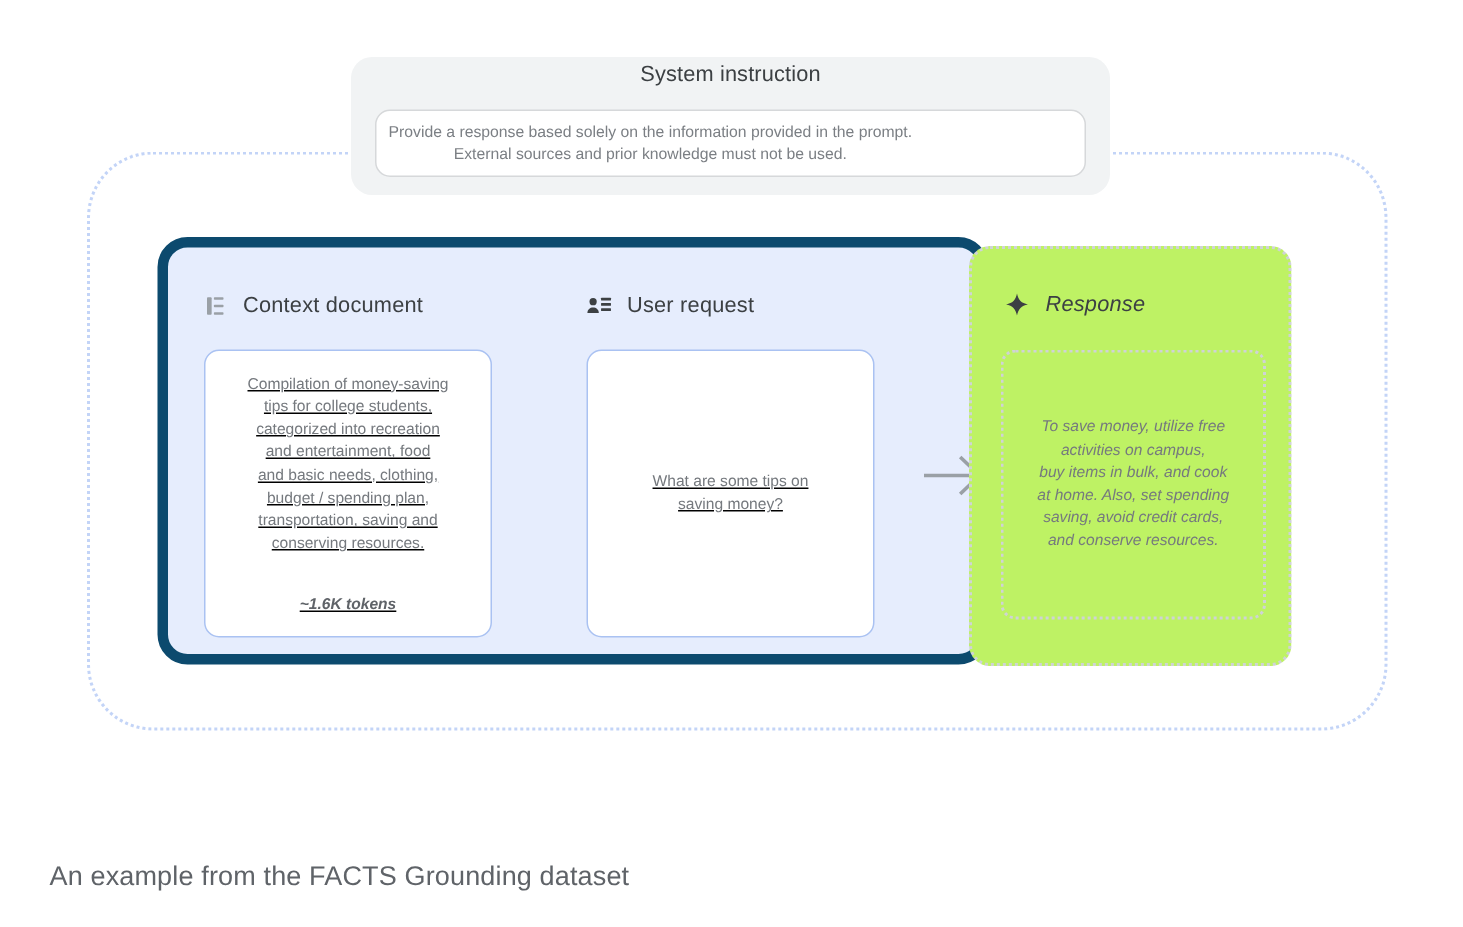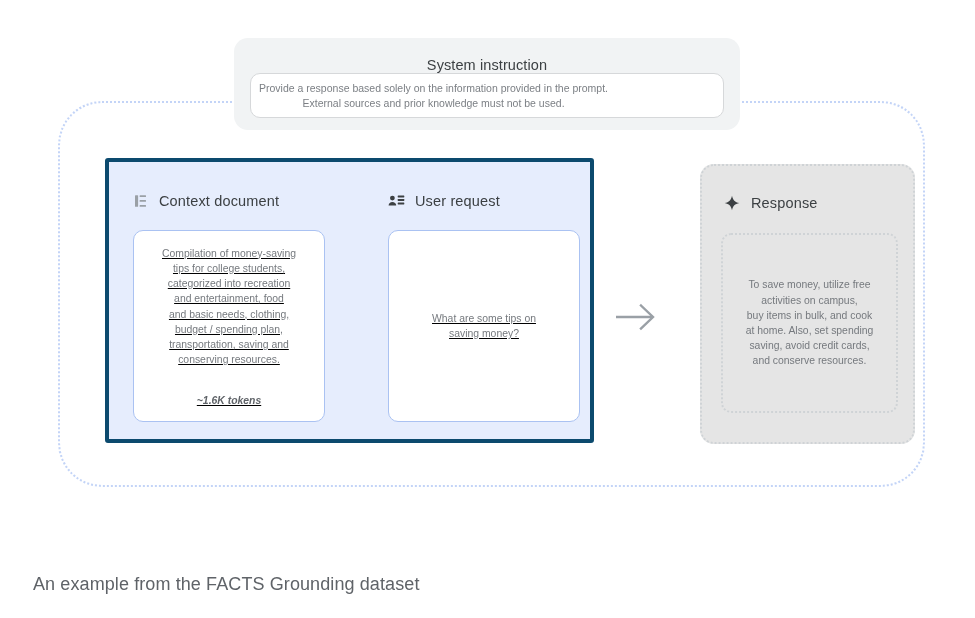--- a/index.html
+++ b/index.html
@@ -38,21 +38,21 @@
   
   .sysinstr-panel {
     position: absolute;
     left: 234px;
     top: 38px;
     width: 506px;
     height: 92px;
     background: #f1f3f4;
     border-radius: 14px;
     box-sizing: border-box;
-    padding-top: 17px;
+    padding-top: 2px;
   }
   .sysinstr-title {
     text-align: center;
     font-size: 14.5px;
     color: #3c4043;
     letter-spacing: 0.1px;
     line-height: 20px;
   }
   .sysinstr-card {
     position: absolute;
@@ -75,25 +75,25 @@
     line-height: 15px;
     white-space: pre-line;
     padding: 0 8px;
   }
 
   
   .prompt-panel {
     position: absolute;
     left: 105px;
     top: 158px;
-    width: 489px;
+    width: 554px;
     height: 285px;
     background: #e6edfd;
-    border: 4px solid #0c4a6e;
-    border-radius: 3px;
+    border: 7px solid #0c4a6e;
+    border-radius: 20px;
     box-sizing: border-box;
   }
 
   .col {
     position: absolute;
     top: 0;
   }
   .col-context { left: 24px;  width: 192px; }
   .col-request { left: 279px; width: 192px; }
 
@@ -156,28 +156,29 @@
     position: absolute;
     left: 612px;
     top: 296px;
     width: 48px;
     height: 42px;
   }
 
   
   .response-panel {
     position: absolute;
-    left: 700px;
+    left: 646px;
     top: 164px;
     width: 215px;
     height: 280px;
-    background: #e5e5e5;
+    background: #bef264;
     border: 2px dotted #cfd3d6;
     border-radius: 14px;
     box-sizing: border-box;
+    font-style: italic;
   }
   .response-head {
     position: absolute;
     top: 27px;
     left: 22px;
     display: flex;
     align-items: center;
     gap: 11px;
     height: 20px;
   }

